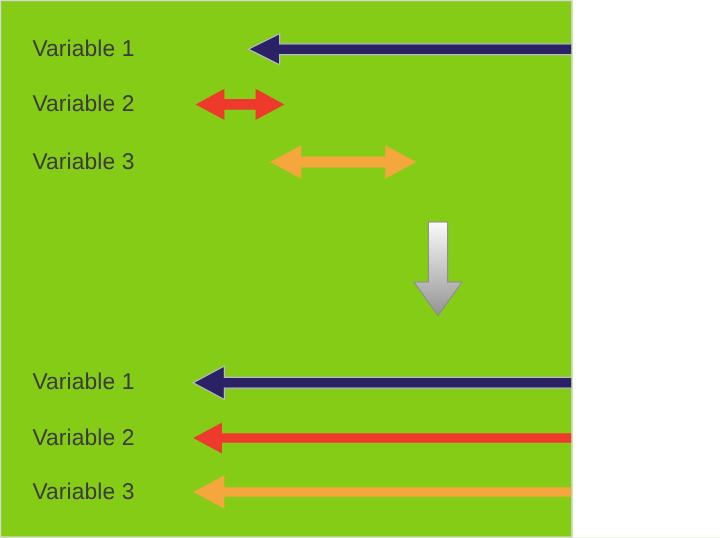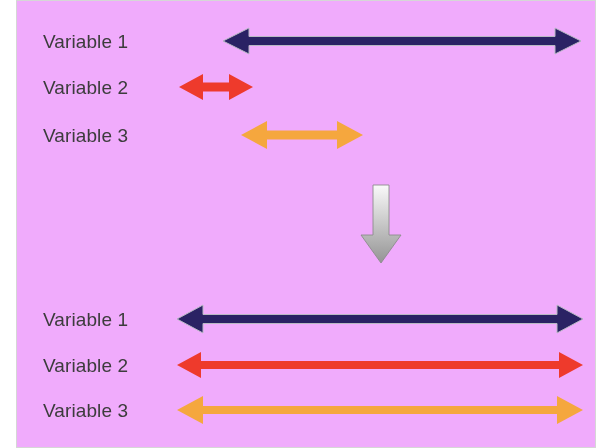--- a/index.html
+++ b/index.html
@@ -2,28 +2,27 @@
 <html><head>
 <meta charset="utf-8">
 <style>
   html, body {
     margin: 0;
     padding: 0;
     background: #ffffff;
   }
   #canvas {
     position: relative;
-    width: 580px;
+    width: 477px;
     height: 448px;
-    background: #f0abfc;
+    background: #84cc16;
     box-sizing: border-box;
     border: 1px solid #d6d6d6;
     overflow: hidden;
     font-family: "Liberation Sans", "DejaVu Sans", sans-serif;
-    margin-left: 16px;
   }
   .var-label {
     position: absolute;
     font-size: 19px;
     font-weight: 400;
     color: #3c3c3c;
     letter-spacing: 0.1px;
     white-space: nowrap;
     line-height: 1;
     transform: translateY(-50%);

